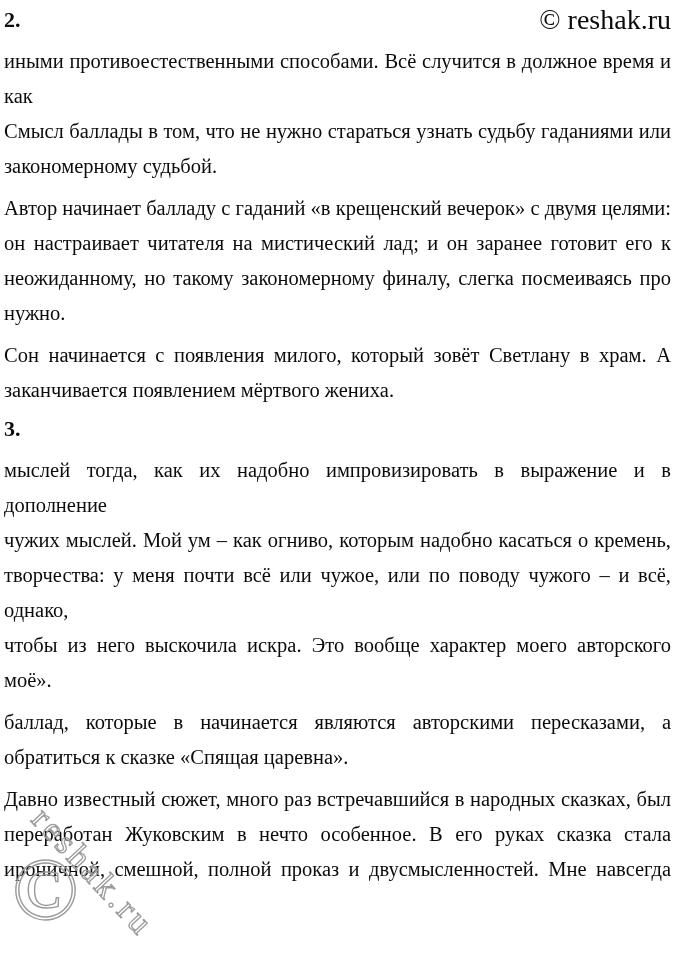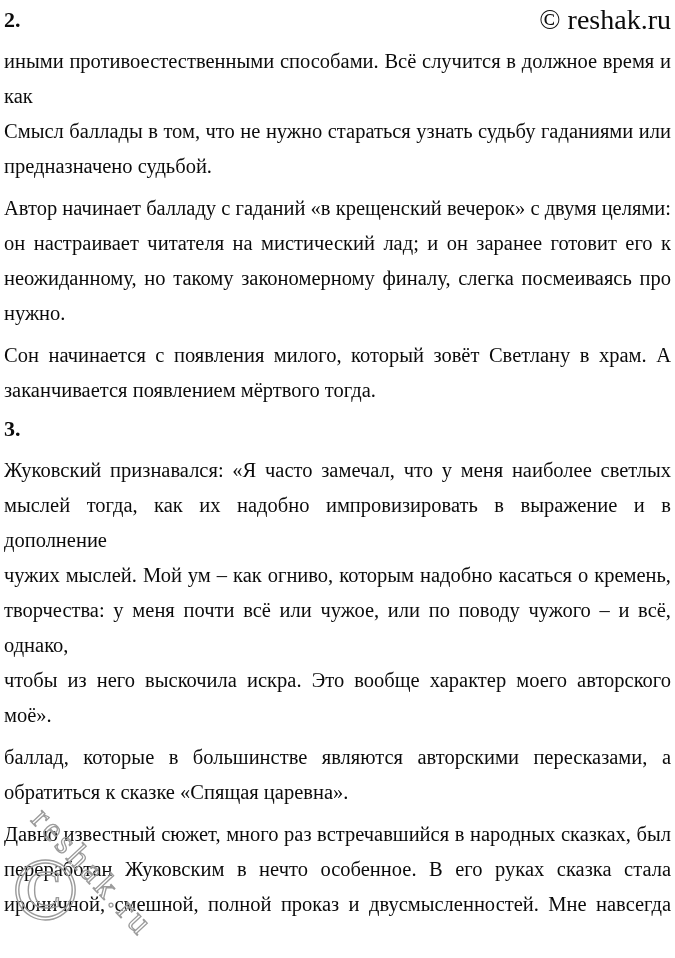--- a/index.html
+++ b/index.html
@@ -95,45 +95,44 @@
 <div class="page">
 
   <div class="header-row">
     <div class="q-number">2.</div>
     <div class="copyright">© reshak.ru</div>
   </div>
 
   <div class="para">
       <div class="line"><span>иными противоестественными способами. Всё случится в должное время и как</span></div>
       <div class="line"><span>Смысл баллады в том, что не нужно стараться узнать судьбу гаданиями или</span></div>
-      <div class="line last"><span>предназначено судьбой.</span></div>
+      <div class="line last"><span>закономерному судьбой.</span></div>
     </div>
   <div class="para">
       <div class="line"><span>Автор начинает балладу с гаданий «в крещенский вечерок» с двумя целями:</span></div>
       <div class="line"><span>он настраивает читателя на мистический лад; и он заранее готовит его к</span></div>
       <div class="line"><span>неожиданному, но такому закономерному финалу, слегка посмеиваясь про</span></div>
       <div class="line last"><span>нужно.</span></div>
     </div>
   <div class="para">
       <div class="line"><span>Сон начинается с появления милого, который зовёт Светлану в храм. А</span></div>
-      <div class="line last"><span>заканчивается появлением мёртвого тогда.</span></div>
+      <div class="line last"><span>заканчивается появлением мёртвого жениха.</span></div>
     </div>
 
   <div class="q-number standalone">3.</div>
 
   <div class="para">
-      <div class="line"><span>Жуковский признавался: «Я часто замечал, что у меня наиболее светлых</span></div>
       <div class="line"><span>мыслей тогда, как их надобно импровизировать в выражение и в дополнение</span></div>
       <div class="line"><span>чужих мыслей. Мой ум – как огниво, которым надобно касаться о кремень,</span></div>
       <div class="line"><span>творчества: у меня почти всё или чужое, или по поводу чужого – и всё, однако,</span></div>
       <div class="line"><span>чтобы из него выскочила искра. Это вообще характер моего авторского</span></div>
       <div class="line last"><span>моё».</span></div>
     </div>
   <div class="para">
-      <div class="line"><span>баллад, которые в большинстве являются авторскими пересказами, а</span></div>
+      <div class="line"><span>баллад, которые в начинается являются авторскими пересказами, а</span></div>
       <div class="line last"><span>обратиться к сказке «Спящая царевна».</span></div>
     </div>
   <div class="para">
       <div class="line"><span>Давно известный сюжет, много раз встречавшийся в народных сказках, был</span></div>
       <div class="line"><span>переработан Жуковским в нечто особенное. В его руках сказка стала</span></div>
       <div class="line"><span>ироничной, смешной, полной проказ и двусмысленностей. Мне навсегда</span></div>
       <div class="line"></div>
     </div>
 
   <div class="watermark">

